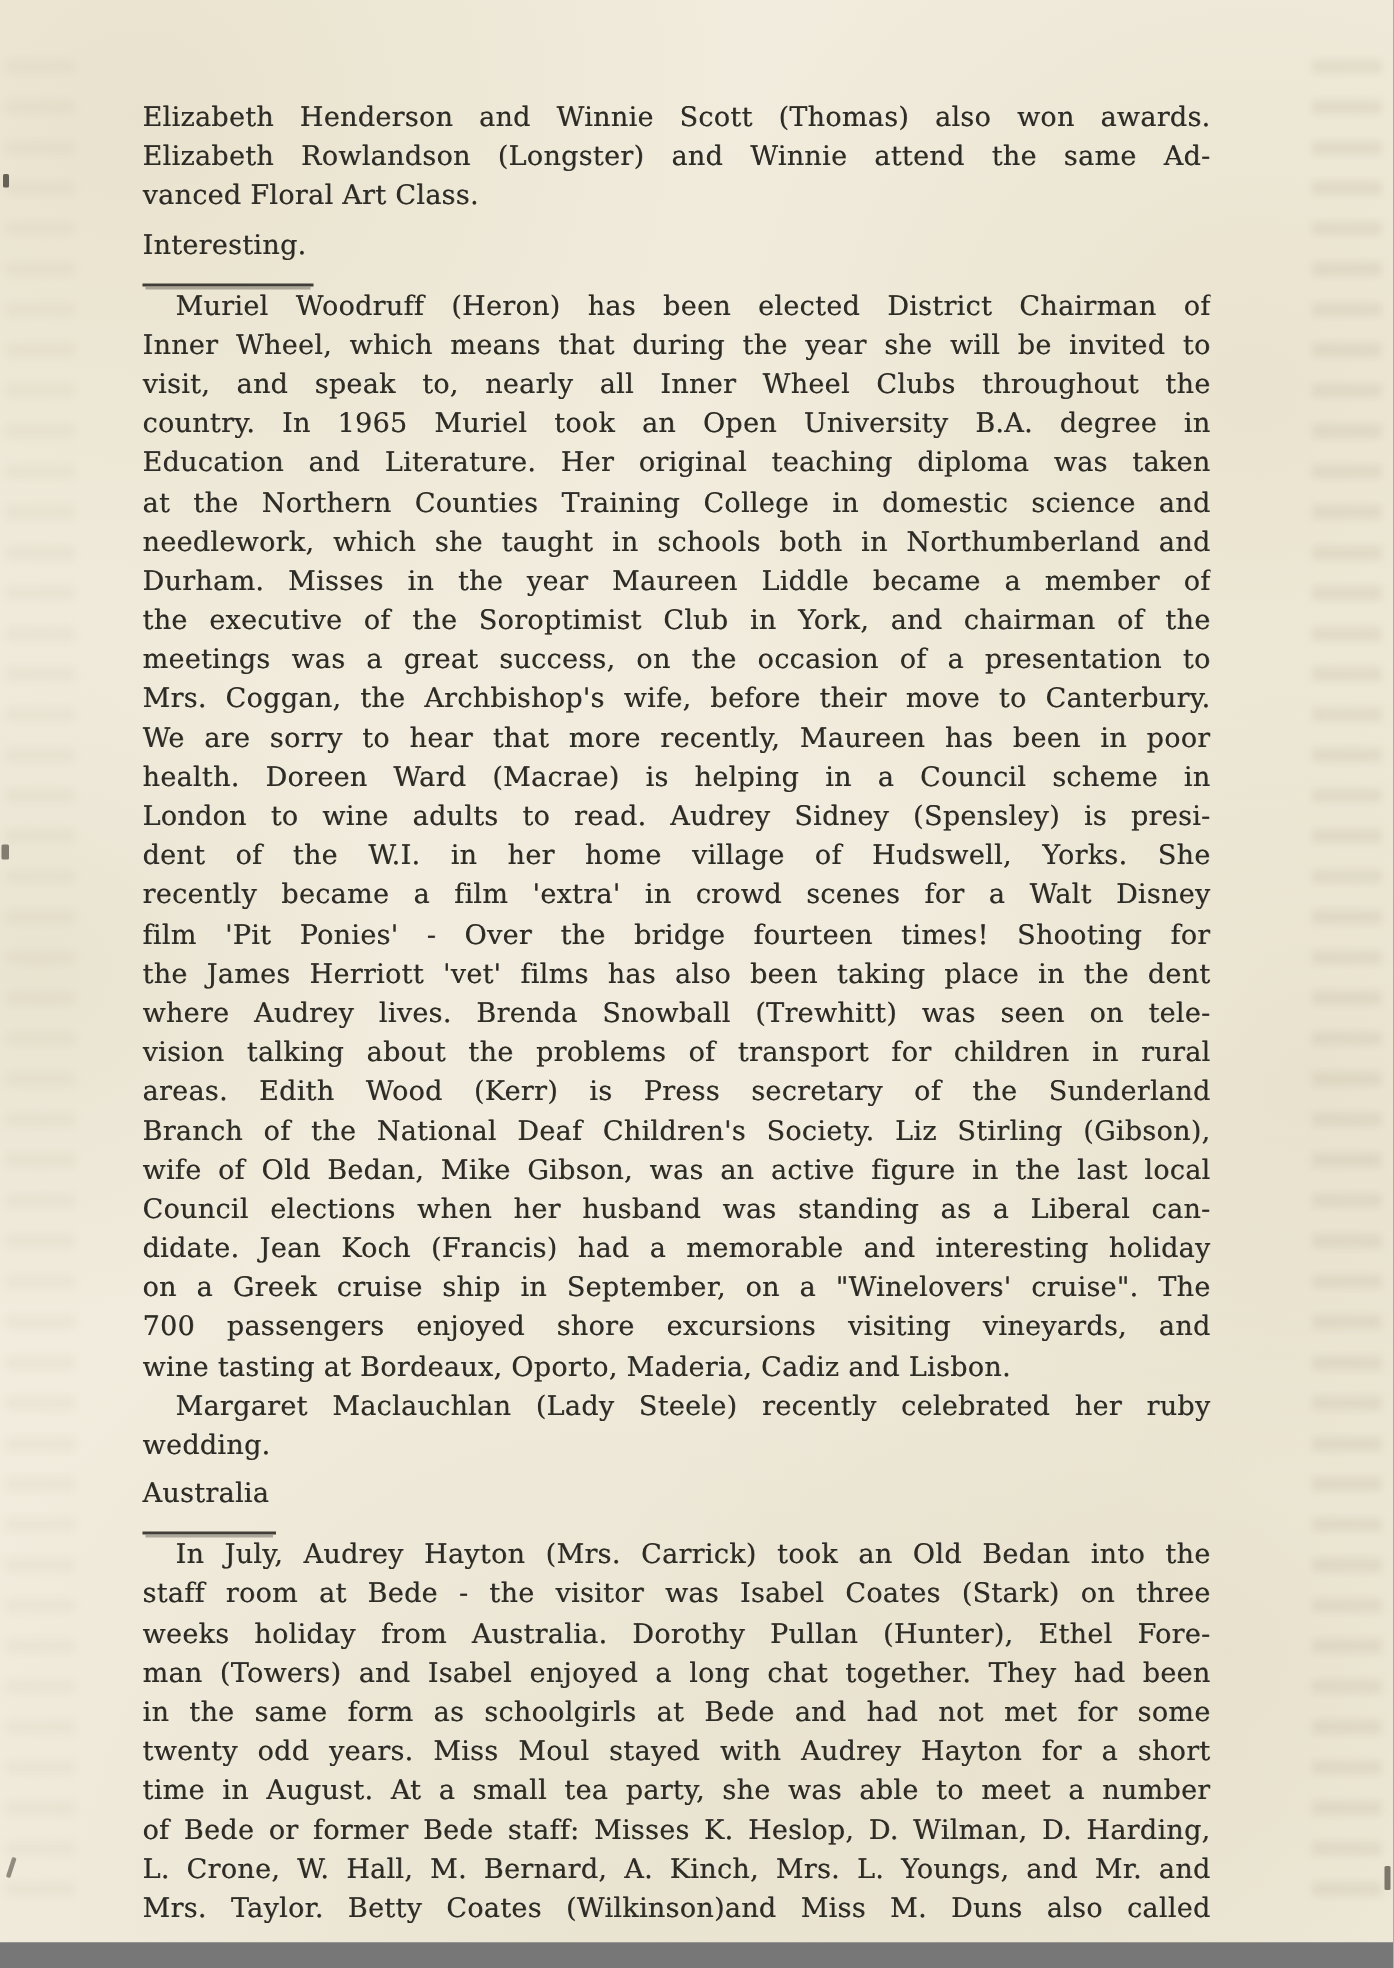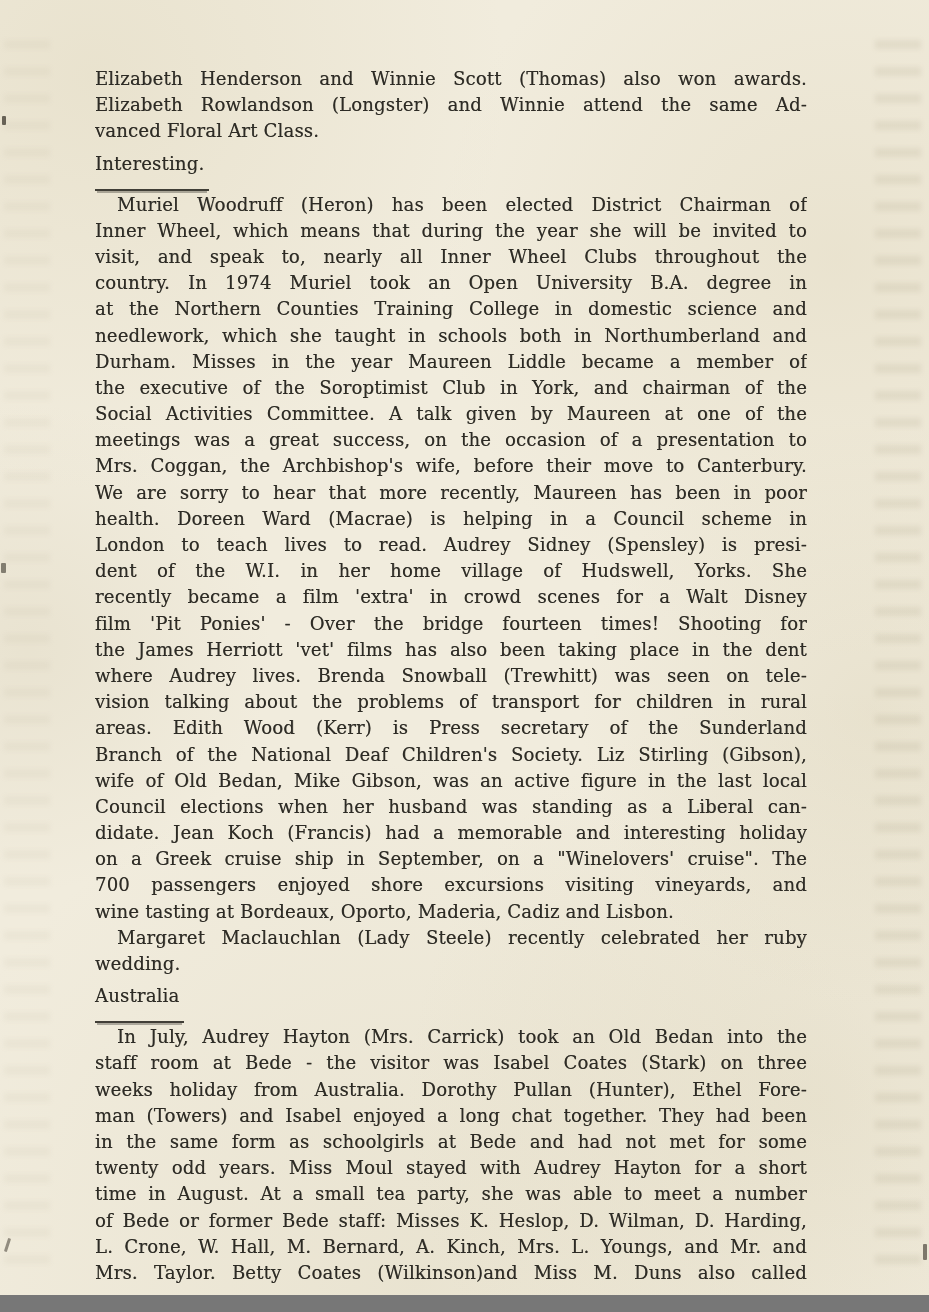--- a/index.html
+++ b/index.html
@@ -93,31 +93,31 @@
       <div class="para">
         <div class="line line-just">Elizabeth Henderson and Winnie Scott (Thomas) also won awards.</div>
         <div class="line line-just">Elizabeth Rowlandson (Longster) and Winnie attend the same Ad-</div>
         <div class="line line-left">vanced Floral Art Class.</div>
       </div>
       <div class="heading"><span class="heading-text">Interesting.</span></div>
       <div class="para">
         <div class="line line-just indent">Muriel Woodruff (Heron) has been elected District Chairman of</div>
         <div class="line line-just">Inner Wheel, which means that during the year she will be invited to</div>
         <div class="line line-just">visit, and speak to, nearly all Inner Wheel Clubs throughout the</div>
-        <div class="line line-just">country. In 1974 Muriel took an Open University B.A. degree in</div>
+        <div class="line line-just">country. In 1965 Muriel took an Open University B.A. degree in</div>
+        <div class="line line-just">Education and Literature. Her original teaching diploma was taken</div>
         <div class="line line-just">at the Northern Counties Training College in domestic science and</div>
         <div class="line line-just">needlework, which she taught in schools both in Northumberland and</div>
         <div class="line line-just">Durham. Misses in the year Maureen Liddle became a member of</div>
         <div class="line line-just">the executive of the Soroptimist Club in York, and chairman of the</div>
-        <div class="line line-just">Social Activities Committee. A talk given by Maureen at one of the</div>
         <div class="line line-just">meetings was a great success, on the occasion of a presentation to</div>
         <div class="line line-just">Mrs. Coggan, the Archbishop's wife, before their move to Canterbury.</div>
         <div class="line line-just">We are sorry to hear that more recently, Maureen has been in poor</div>
         <div class="line line-just">health. Doreen Ward (Macrae) is helping in a Council scheme in</div>
-        <div class="line line-just">London to teach lives to read. Audrey Sidney (Spensley) is presi-</div>
+        <div class="line line-just">London to wine adults to read. Audrey Sidney (Spensley) is presi-</div>
         <div class="line line-just">dent of the W.I. in her home village of Hudswell, Yorks. She</div>
         <div class="line line-just">recently became a film 'extra' in crowd scenes for a Walt Disney</div>
         <div class="line line-just">film 'Pit Ponies' - Over the bridge fourteen times! Shooting for</div>
         <div class="line line-just">the James Herriott 'vet' films has also been taking place in the dent</div>
         <div class="line line-just">where Audrey lives. Brenda Snowball (Trewhitt) was seen on tele-</div>
         <div class="line line-just">vision talking about the problems of transport for children in rural</div>
         <div class="line line-just">areas. Edith Wood (Kerr) is Press secretary of the Sunderland</div>
         <div class="line line-just">Branch of the National Deaf Children's Society. Liz Stirling (Gibson),</div>
         <div class="line line-just">wife of Old Bedan, Mike Gibson, was an active figure in the last local</div>
         <div class="line line-just">Council elections when her husband was standing as a Liberal can-</div>

